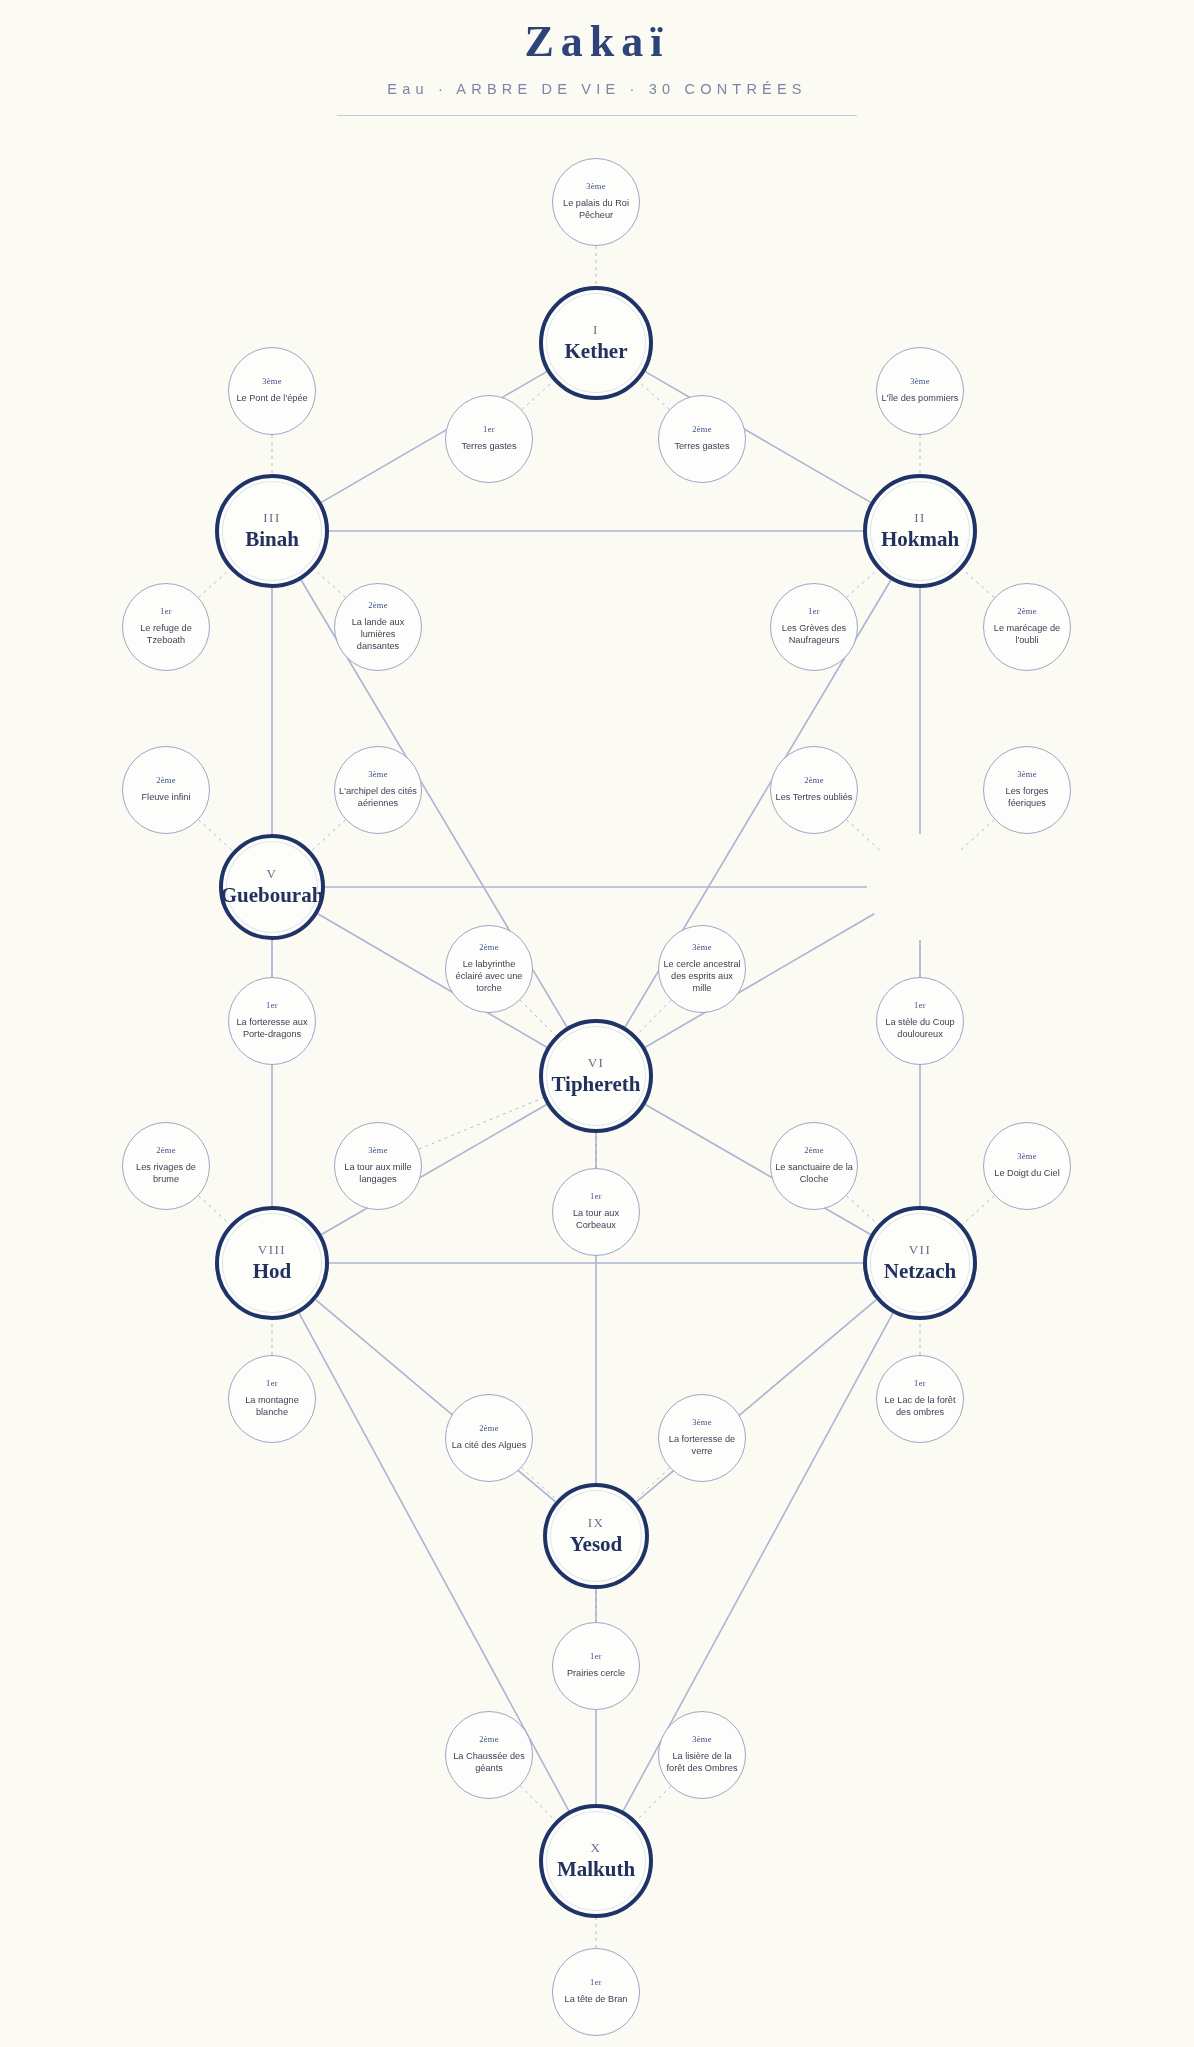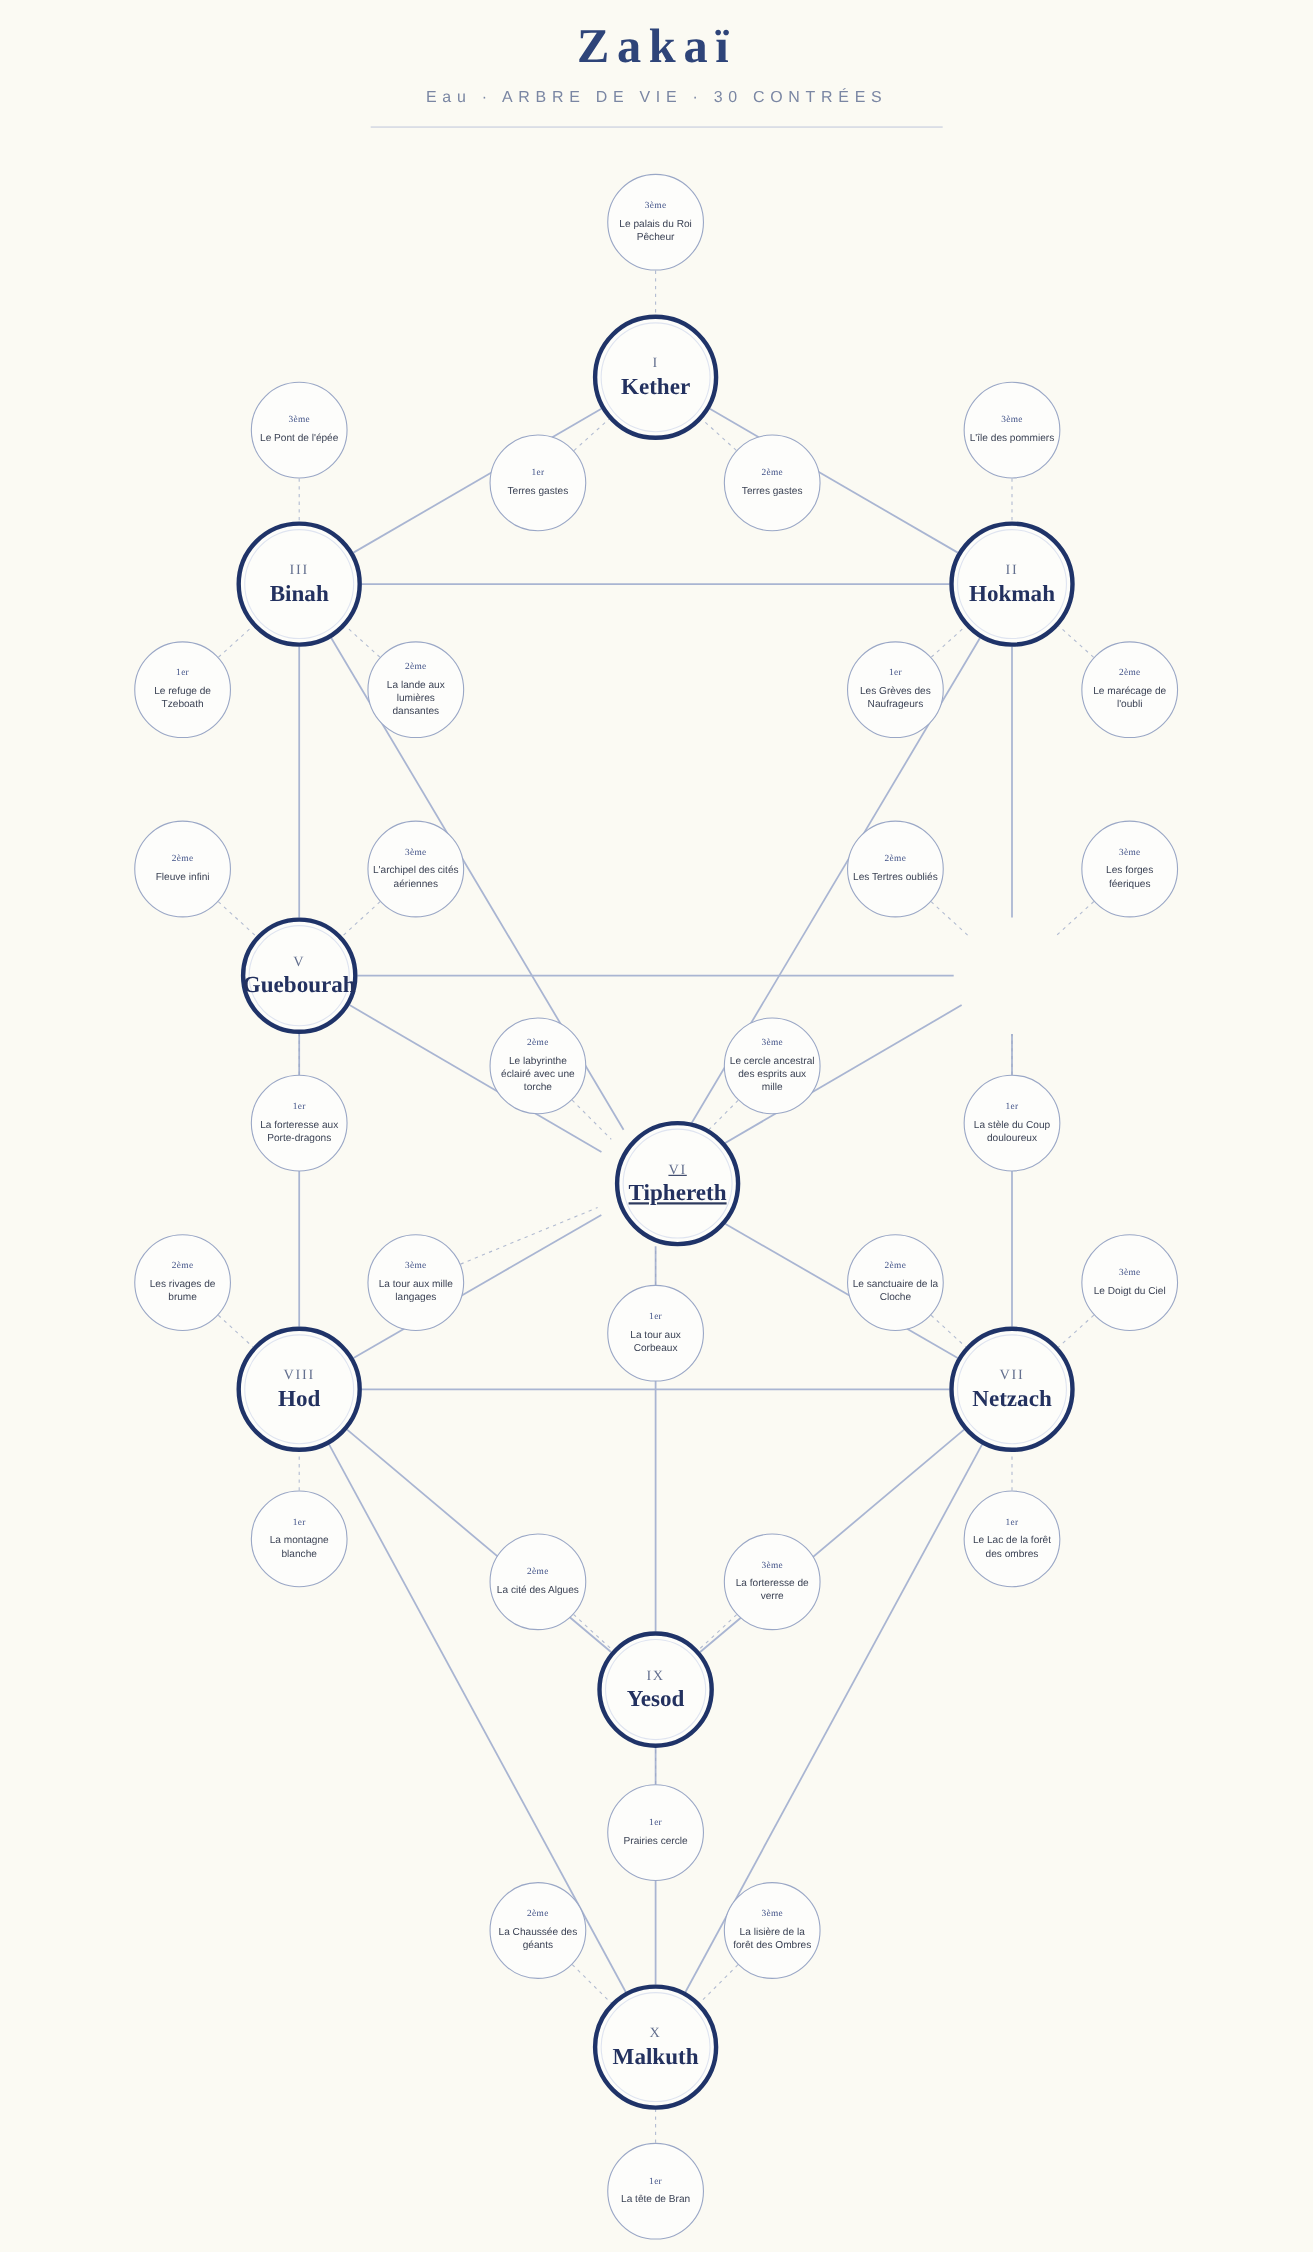--- a/index.html
+++ b/index.html
@@ -323,21 +323,21 @@
         <div class="seph-name">Hokmah</div>
       </div>
       <div class="sephirah" style="left: 215px; top: 474px; width: 114px; height: 114px;">
         <div class="seph-num">III</div>
         <div class="seph-name">Binah</div>
       </div>
       <div class="sephirah" style="left: 219px; top: 834px; width: 106px; height: 106px;">
         <div class="seph-num">V</div>
         <div class="seph-name">Guebourah</div>
       </div>
-      <div class="sephirah" style="left: 559px; top: 1019px; width: 114px; height: 114px; text-decoration: underline;">
+      <div class="sephirah" style="left: 539px; top: 1019px; width: 114px; height: 114px;">
         <div class="seph-num">VI</div>
         <div class="seph-name">Tiphereth</div>
       </div>
       <div class="sephirah" style="left: 863px; top: 1206px; width: 114px; height: 114px;">
         <div class="seph-num">VII</div>
         <div class="seph-name">Netzach</div>
       </div>
       <div class="sephirah" style="left: 215px; top: 1206px; width: 114px; height: 114px;">
         <div class="seph-num">VIII</div>
         <div class="seph-name">Hod</div>

